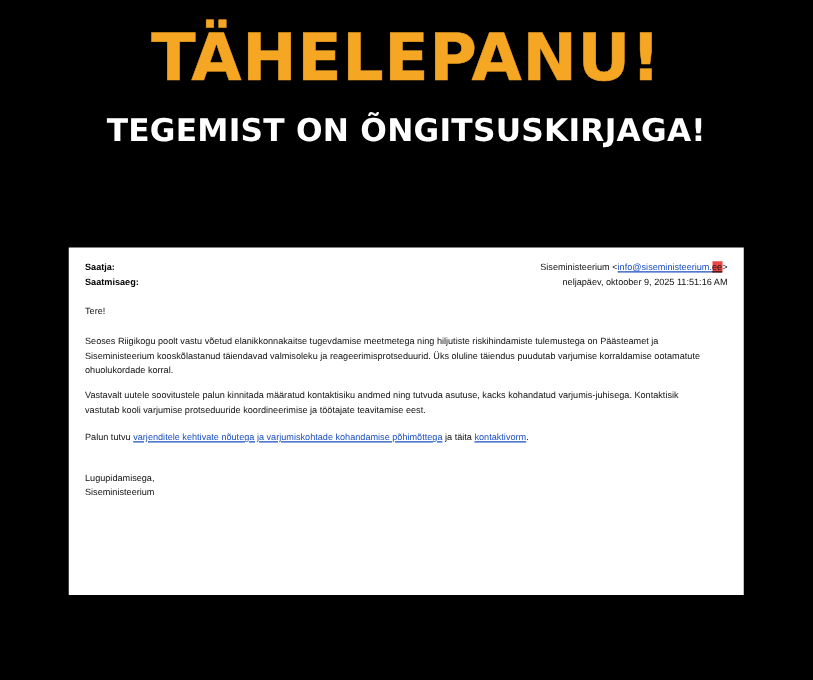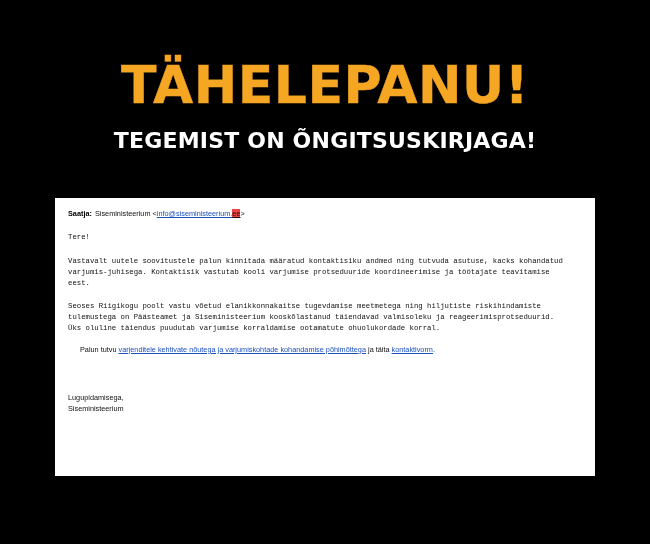--- a/index.html
+++ b/index.html
@@ -9,38 +9,38 @@
   }
   body {
     width: 650px;
     height: 544px;
     font-family: "Liberation Sans", sans-serif;
     overflow: hidden;
     position: relative;
   }
   .banner {
     width: 650px;
-    padding-top: 58px;
+    padding-top: 20px;
     text-align: center;
   }
   .banner-headline {
     color: #f5a623;
     font-family: "DejaVu Sans", sans-serif;
     font-weight: bold;
     font-size: 52px;
     letter-spacing: 0.5px;
     line-height: 1.05;
     margin: 0;
     -webkit-text-stroke: 0.4px #f5a623;
   }
   .banner-subhead {
     color: #ffffff;
     font-family: "DejaVu Sans", sans-serif;
     font-weight: bold;
-    font-size: 22px;
+    font-size: 25px;
     letter-spacing: 0.2px;
     line-height: 1.1;
     margin: 16px 0 0 0;
   }
   .email-card {
     position: absolute;
     left: 55px;
     top: 198px;
     width: 540px;
     height: 278px;
@@ -51,20 +51,21 @@
     padding: 11px 13px 0 13px;
     font-size: 7.3px;
     color: #111111;
     line-height: 1.45;
   }
   .hdr-row {
     display: flex;
     align-items: baseline;
     margin-bottom: 1px;
     font-size: 7.3px;
+    justify-content: space-between;
   }
   .hdr-label {
     font-weight: bold;
     color: #000000;
     white-space: nowrap;
     margin-right: 3px;
   }
   .hdr-value {
     color: #111111;
     white-space: nowrap;
@@ -80,39 +81,38 @@
   }
   .body-block {
     margin-top: 12px;
   }
   .body-p {
     margin: 0 0 9px 0;
     font-size: 7.3px;
     color: #111111;
     line-height: 1.55;
     max-width: 500px;
-    font-family: Liberation Mono, monospace;
   }
   .body-p.tight {
     margin-bottom: 11px;
   }
   .link-p {
-    margin: 0 0 9px 12px;
+    margin: 0 0 9px 0;
     font-size: 7.3px;
     line-height: 1.55;
     color: #111111;
     max-width: 500px;
   }
   .link-p a, .inline-link {
     color: #1a4fbf;
     text-decoration: underline;
     cursor: pointer;
   }
   .signoff {
-    margin-top: 38px;
+    margin-top: 23px;
     font-size: 7.3px;
     color: #111111;
     line-height: 1.5;
   }
   .signoff div {
     margin: 0;
   }
   .spacer-top { height: 4px; }
 </style>
 </head>
@@ -124,28 +124,32 @@
 </div>
 
 <div class="email-card">
   <div class="email-inner">
 
     <div class="hdr-row">
       <span class="hdr-label">Saatja:</span>
       <span class="hdr-value"><span>Siseministeerium</span><span>&nbsp;&lt;</span><span class="email-addr">info@siseministeerium.</span><span class="addr-hl">ee</span><span>&gt;</span></span>
     </div>
 
+    <div class="hdr-row">
+      <span class="hdr-label">Saatmisaeg:</span>
+      <span class="hdr-value">neljapäev, oktoober 9, 2025 11:51:16 AM</span>
+    </div>
 
 
 
     <div class="body-block">
       <p class="body-p">Tere!</p>
       <div class="spacer-top"></div>
+      <p class="body-p">Seoses Riigikogu poolt vastu võetud elanikkonnakaitse tugevdamise meetmetega ning hiljutiste riskihindamiste tulemustega on Päästeamet ja Siseministeerium kooskõlastanud täiendavad valmisoleku ja reageerimisprotseduurid. Üks oluline täiendus puudutab varjumise korraldamise ootamatute ohuolukordade korral.</p>
       <p class="body-p tight">Vastavalt uutele soovitustele palun kinnitada määratud kontaktisiku andmed ning tutvuda asutuse, kacks kohandatud varjumis-juhisega. Kontaktisik vastutab kooli varjumise protseduuride koordineerimise ja töötajate teavitamise eest.</p>
-      <p class="body-p">Seoses Riigikogu poolt vastu võetud elanikkonnakaitse tugevdamise meetmetega ning hiljutiste riskihindamiste tulemustega on Päästeamet ja Siseministeerium kooskõlastanud täiendavad valmisoleku ja reageerimisprotseduurid. Üks oluline täiendus puudutab varjumise korraldamise ootamatute ohuolukordade korral.</p>
 
       <p class="link-p"><span>Palun tutvu </span><span class="inline-link">varjenditele kehtivate nõutega ja varjumiskohtade kohandamise põhimõttega</span><span> ja täita </span><span class="inline-link">kontaktivorm</span><span>.</span></p>
 
       <div class="signoff">
         <div>Lugupidamisega,</div>
         <div>Siseministeerium</div>
       </div>
     </div>
 
   </div>

